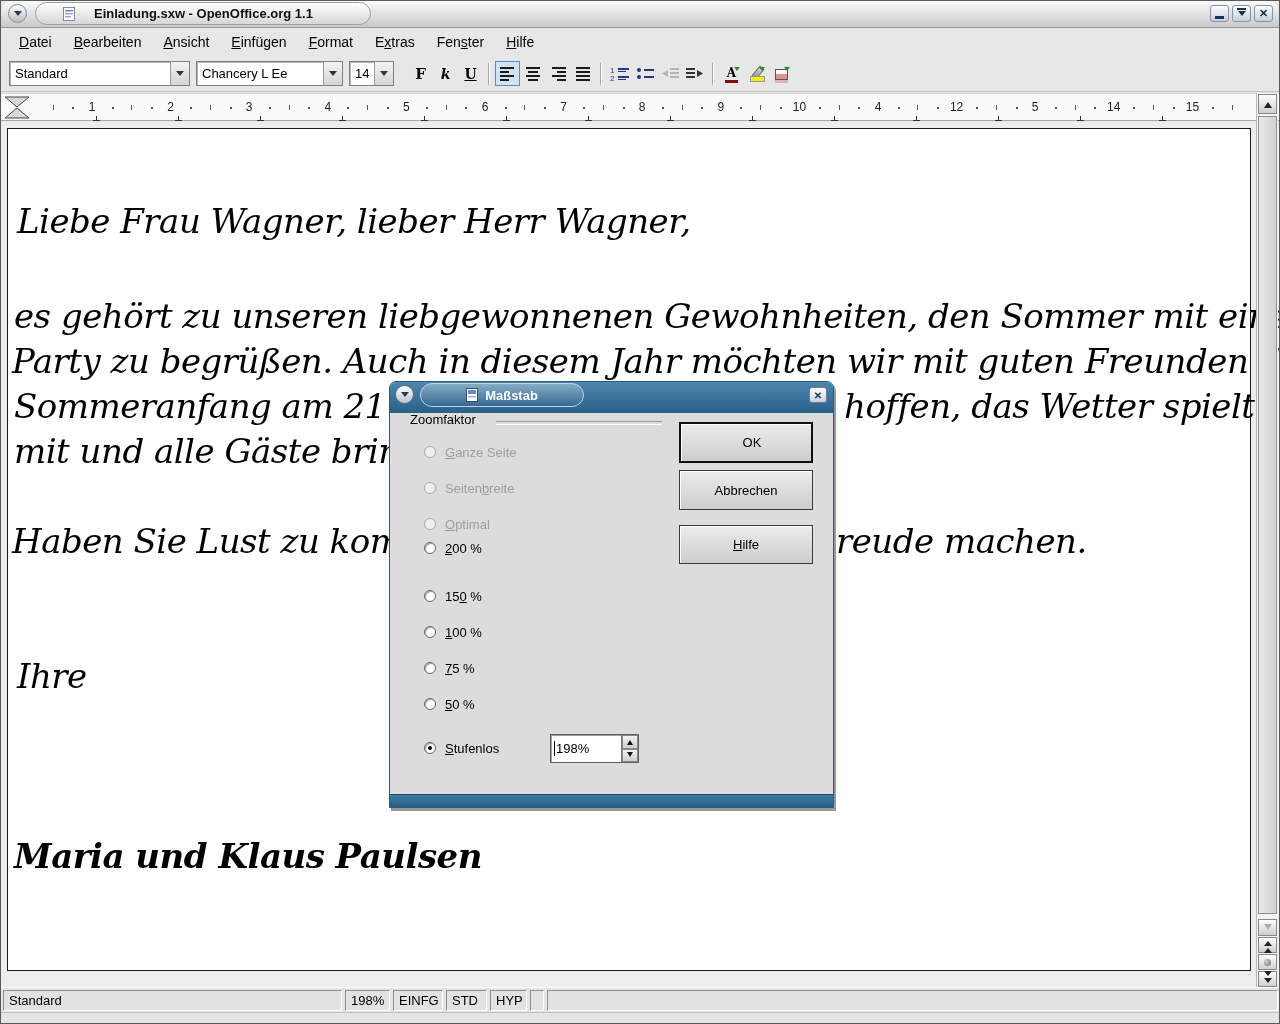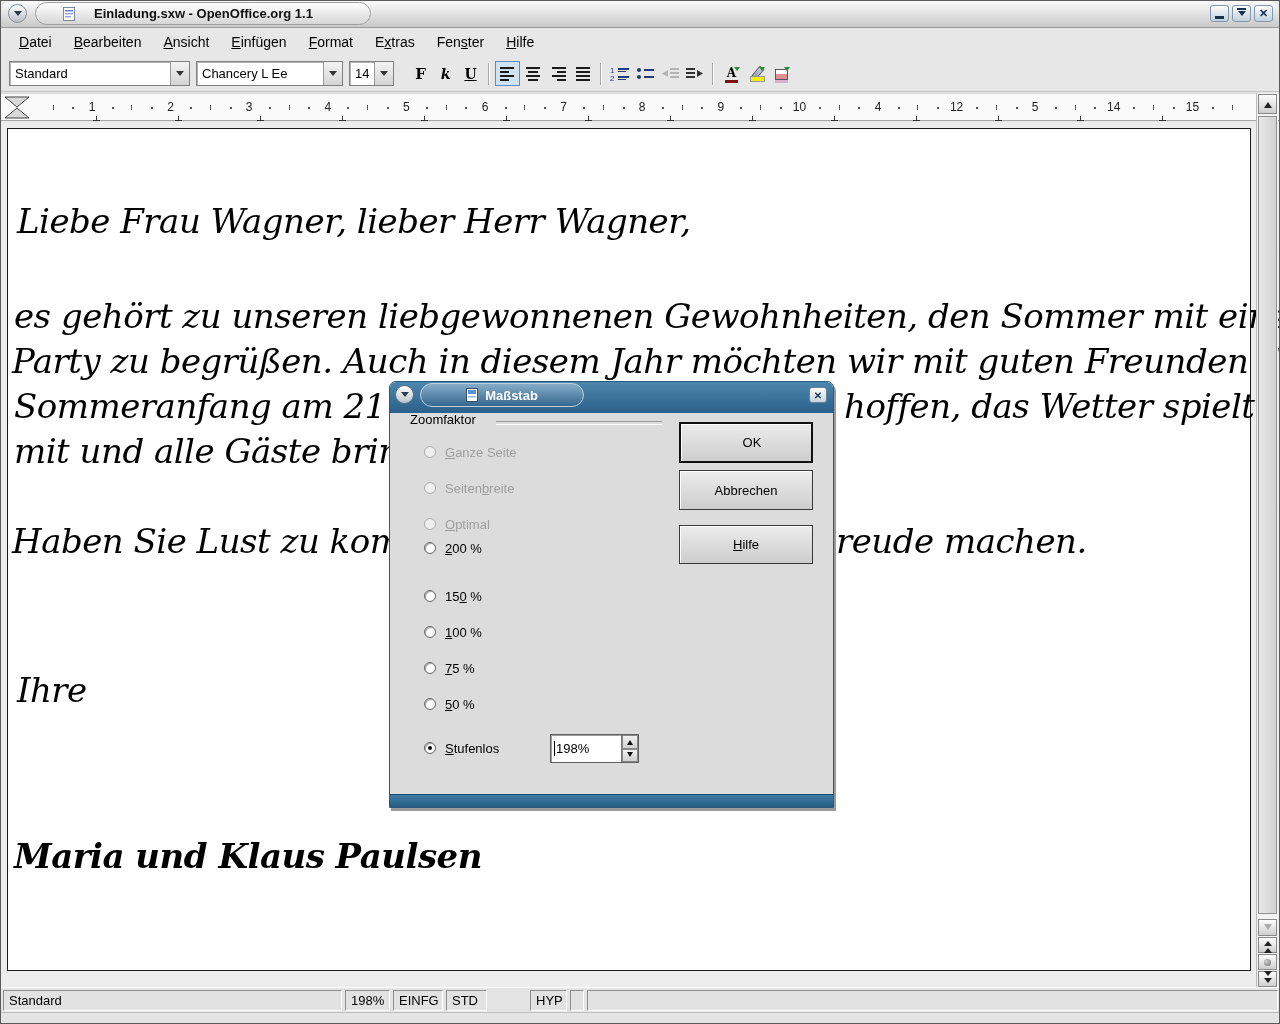--- a/index.html
+++ b/index.html
@@ -358,21 +358,21 @@
     <div class="page"></div>
     <div id="doclines">
         <div class="docline" style="left: 16px; top: 79px;">Liebe Frau Wagner, lieber Herr Wagner,</div>
         <div class="docline" style="left: 13px; top: 174px;">es gehört zu unseren liebgewonnenen Gewohnheiten, den Sommer mit einer Cocktail-</div>
         <div class="docline" style="left: 11px; top: 219px;">Party zu begrüßen. Auch in diesem Jahr möchten wir mit guten Freunden den</div>
         <div class="docline" style="left: 13px; top: 264px;">Sommeranfang am 21. Jun</div>
         <div class="docline" style="left: 843px; top: 264px;">hoffen, das Wetter spielt</div>
         <div class="docline" style="left: 13px; top: 309px;">mit und alle Gäste bringen</div>
         <div class="docline" style="left: 11px; top: 399px;">Haben Sie Lust zu komme</div>
         <div class="docline" style="left: 835px; top: 399px;">reude machen.</div>
-        <div class="docline" style="left: 16px; top: 548px;">Ihre</div>
+        <div class="docline" style="left: 16px; top: 534px;">Ihre</div>
         <div class="docline" style="left: 13px; top: 714px; font-weight: bold;">Maria und Klaus Paulsen</div>
       </div>
   </div>
 
   <div class="vscroll">
     <div class="sbtn" style="top:1px;height:20px;">
         <span class="tri-u"></span>
       </div>
     <div class="thumb" style="top:23px;height:798px;"></div>
     <div class="sbtn" style="top:826px;height:17px;">
@@ -468,19 +468,19 @@
         <div class="dbtn" style="top: 143px; height: 39px;"><span class="mn">H</span>ilfe</div>
       </div>
     <div class="dlg-bottom"></div>
   </div>
 
   <div class="statusbar" id="statusbar">
       <div class="scell" style="width: 339px;">Standard</div>
       <div class="scell" style="width: 45px;">198%</div>
       <div class="scell" style="width: 50px;">EINFG</div>
       <div class="scell" style="width: 41px;">STD</div>
-      <div class="scell" style="width: 37px; margin-left: 40px;">HYP</div>
+      <div class="scell" style="width: 37px;">HYP</div>
       <div class="scell" style="width: 14px;"></div>
       <div class="scell" style="flex: 1 1 0%;"></div>
     </div>
   <div class="bottomstrip"></div>
 
 </div>
 
 </body></html>

